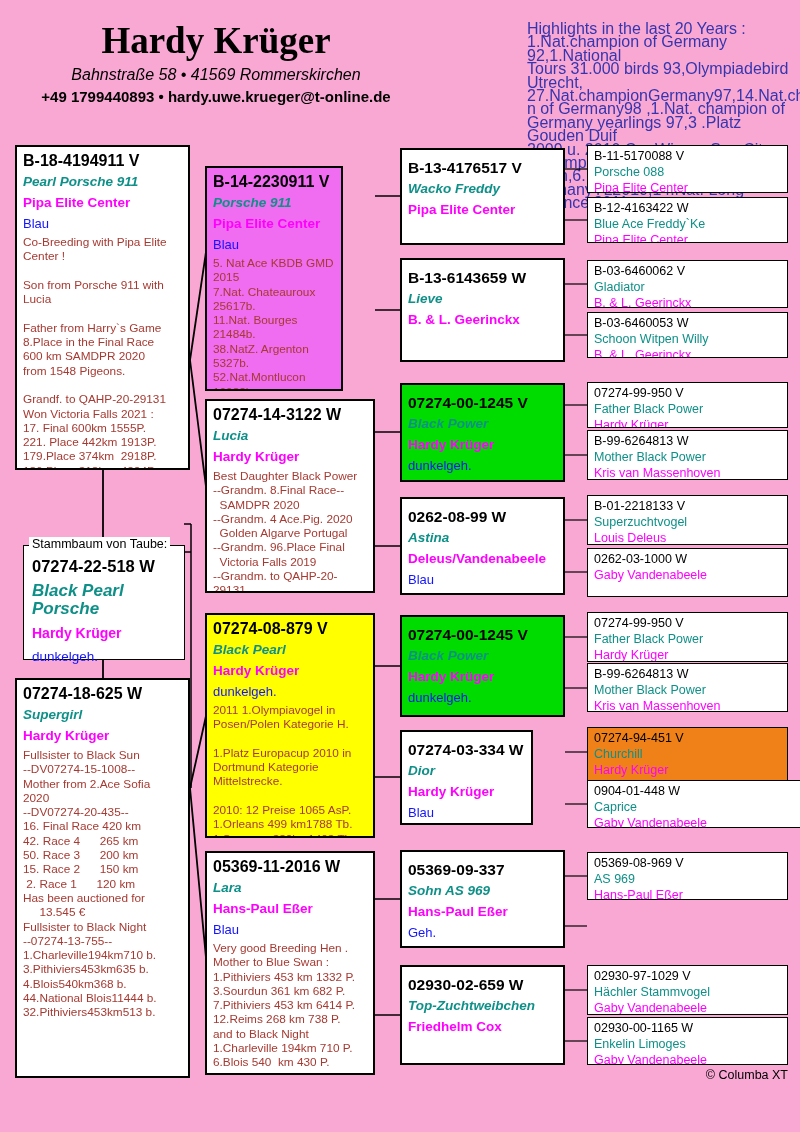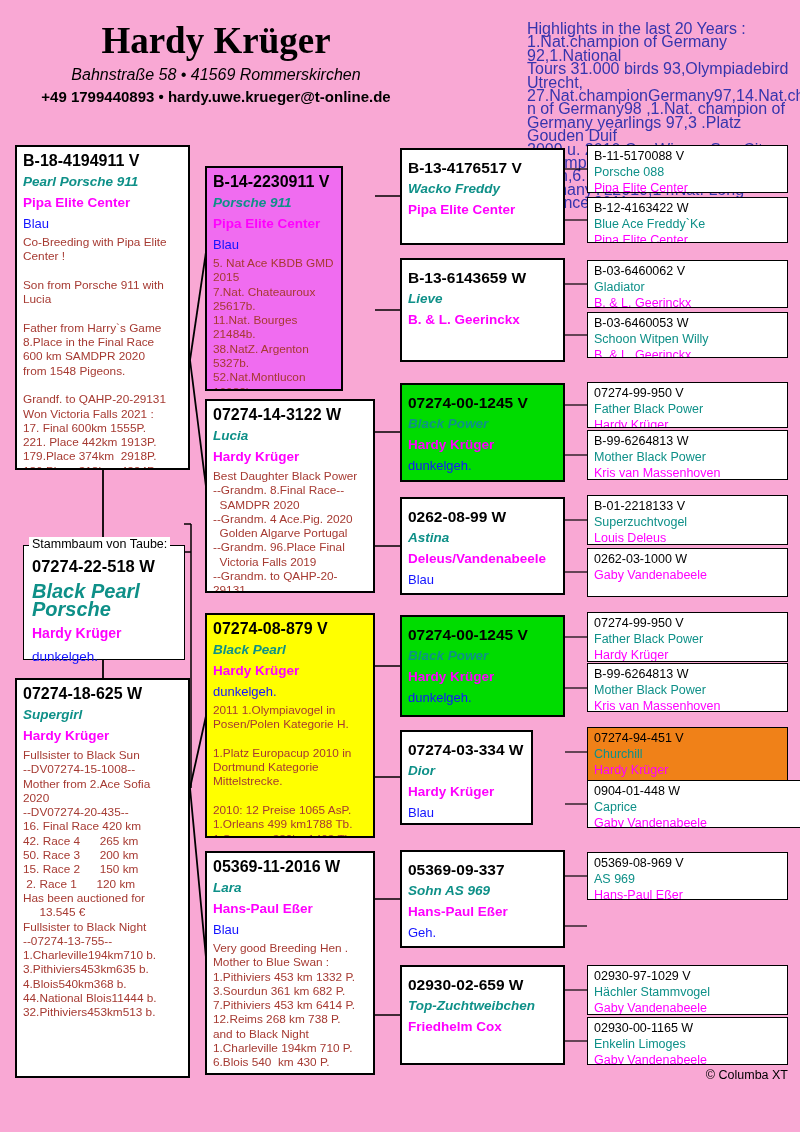--- a/index.html
+++ b/index.html
@@ -30,21 +30,21 @@
   .small .ring{font-size:12.5px;font-weight:normal;line-height:16px;margin-bottom:1px;}
   .small .bname{font-size:12.5px;font-weight:normal;font-style:normal;line-height:15px;margin-bottom:1px;}
   .small .breeder{font-size:12.5px;font-weight:normal;line-height:15px;margin-bottom:0;}
 
   
   .subject{position:absolute;box-sizing:border-box;border:1.5px solid #000;background:#fff;
            padding:10px 8px 4px 8px;}
   .legend{position:absolute;top:-9px;left:5px;background:#fff;padding:0 3px;
           font-size:12.5px;color:#000;white-space:nowrap;}
   .subject .ring{font-size:16.5px;margin:0 0 6px 0;}
-  .subject .bname{font-size:20px;margin-bottom:6px;}
+  .subject .bname{font-size:17px;margin-bottom:6px;}
   .subject .breeder{font-size:14px;margin-bottom:6px;}
   .subject .cline{font-size:13.5px;}
 
   .footer{position:absolute;left:598px;top:1068px;width:190px;text-align:right;
           font-size:12.5px;color:#000;}
 
   svg.connect{position:absolute;left:0;top:0;pointer-events:none;}
   svg.connect line{stroke:#000;}
   .lw18{stroke-width:1.8;} .lw15{stroke-width:1.5;} .lw12{stroke-width:1.2;}
 </style>

